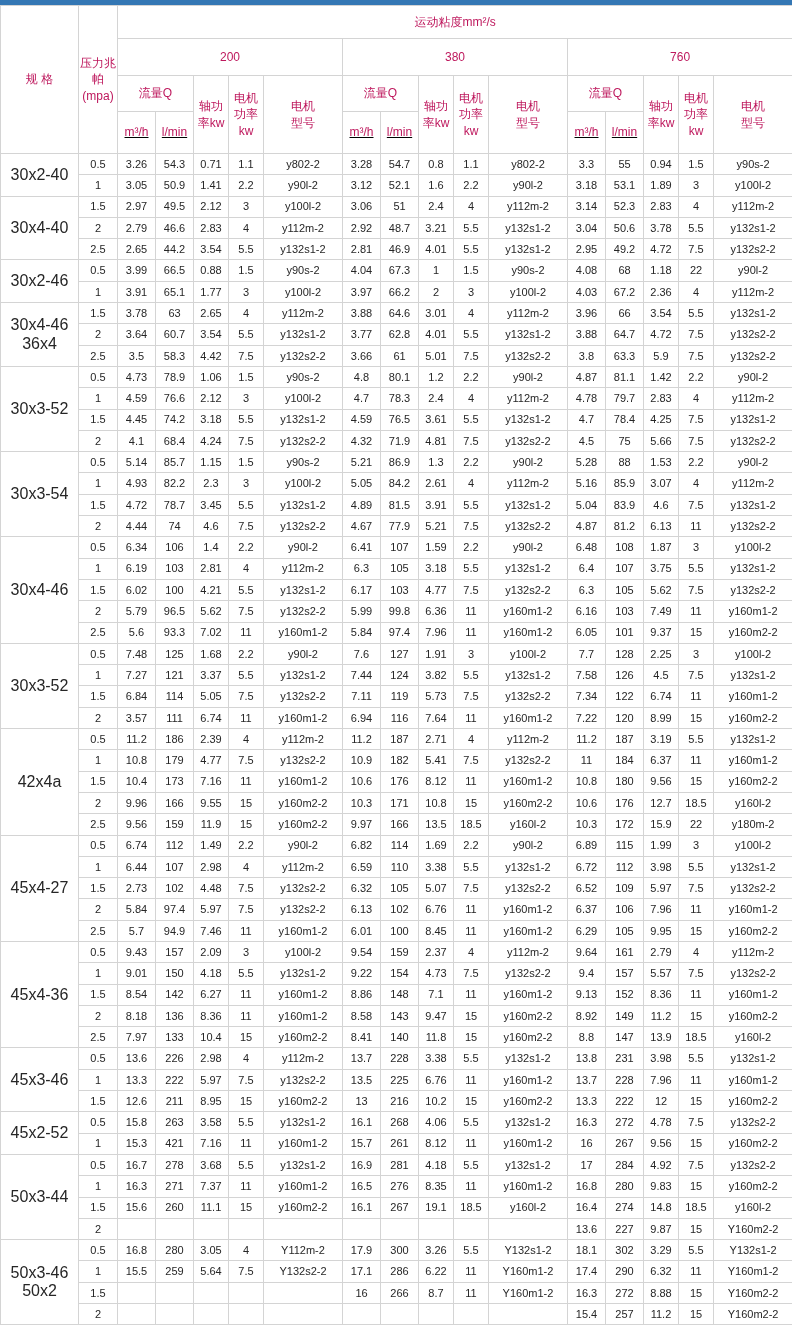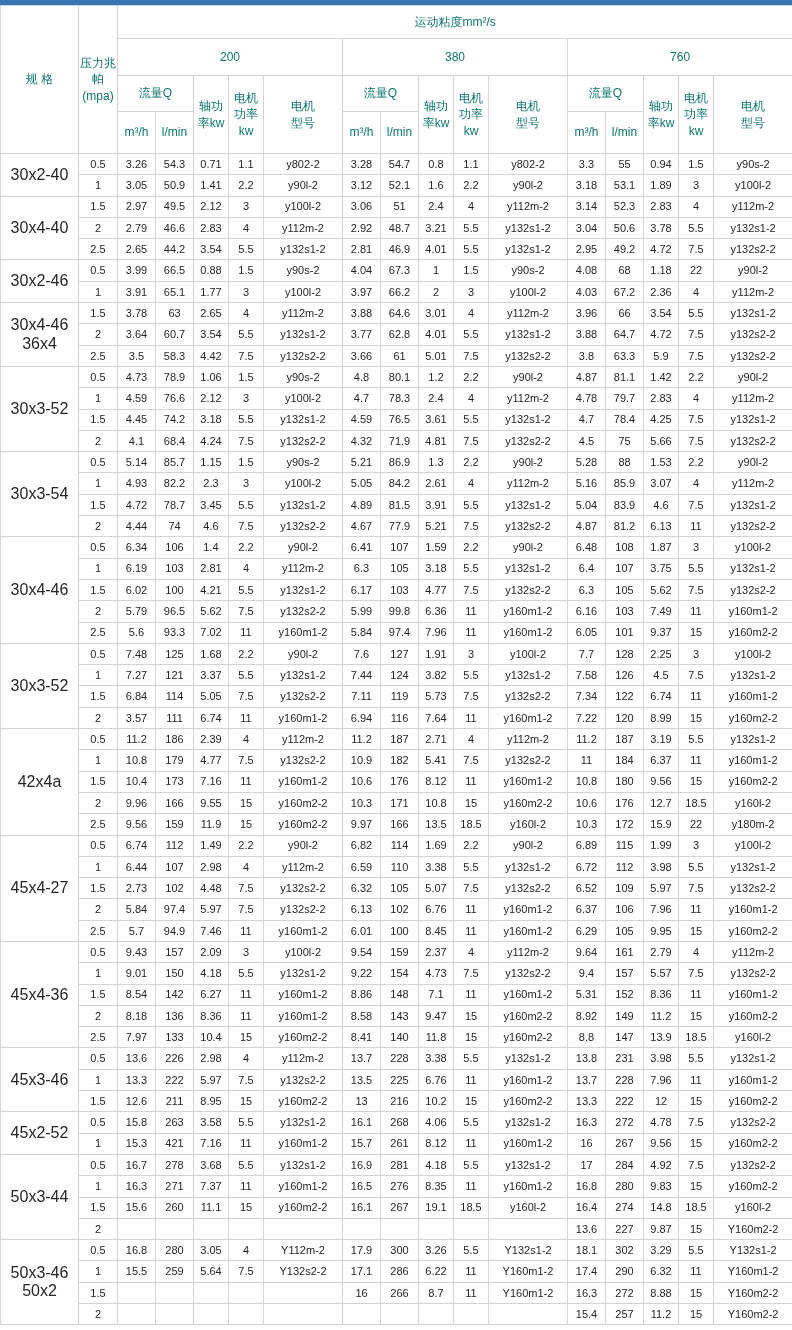--- a/index.html
+++ b/index.html
@@ -8,26 +8,26 @@
   .top-bar { height: 5px; width: 100%; background: #3477b4; }
   table { border-collapse: collapse; width: 792px; table-layout: fixed; }
   th, td {
     border: 1px solid #d4d4d4;
     text-align: center;
     vertical-align: middle;
     padding: 0 1px;
     overflow: hidden;
     background: #ffffff;
   }
-  thead th { font-weight: normal; font-size: 12px; color: #0f766e; line-height: 1.35; }
+  thead th { font-weight: normal; font-size: 12px; color: #be185d; line-height: 1.35; }
   tbody td { font-size: 11px; color: #262626; height: 21.3px; line-height: 1.15; }
   .hr1 { height: 33px; }
   .hr2 { height: 37px; }
   .hr3 { height: 36px; }
-  .hr4 { height: 42px; }
+  .hr4 { height: 42px; text-decoration: underline; }
   .w2 { display: inline-block; width: 2.1em; line-height: 1.35; }
   .spec { font-size: 16px; }
 </style>
 </head>
 <body>
 
 <div class="top-bar"></div>
 
 <table>
   <colgroup>
@@ -802,21 +802,21 @@
         <td>8.54</td>
         <td>142</td>
         <td>6.27</td>
         <td>11</td>
         <td>y160m1-2</td>
         <td>8.86</td>
         <td>148</td>
         <td>7.1</td>
         <td>11</td>
         <td>y160m1-2</td>
-        <td>5.31</td>
+        <td>9.13</td>
         <td>152</td>
         <td>8.36</td>
         <td>11</td>
         <td>y160m1-2</td>
       </tr>
       <tr>
         <td>2</td>
         <td>8.18</td>
         <td>136</td>
         <td>8.36</td>

